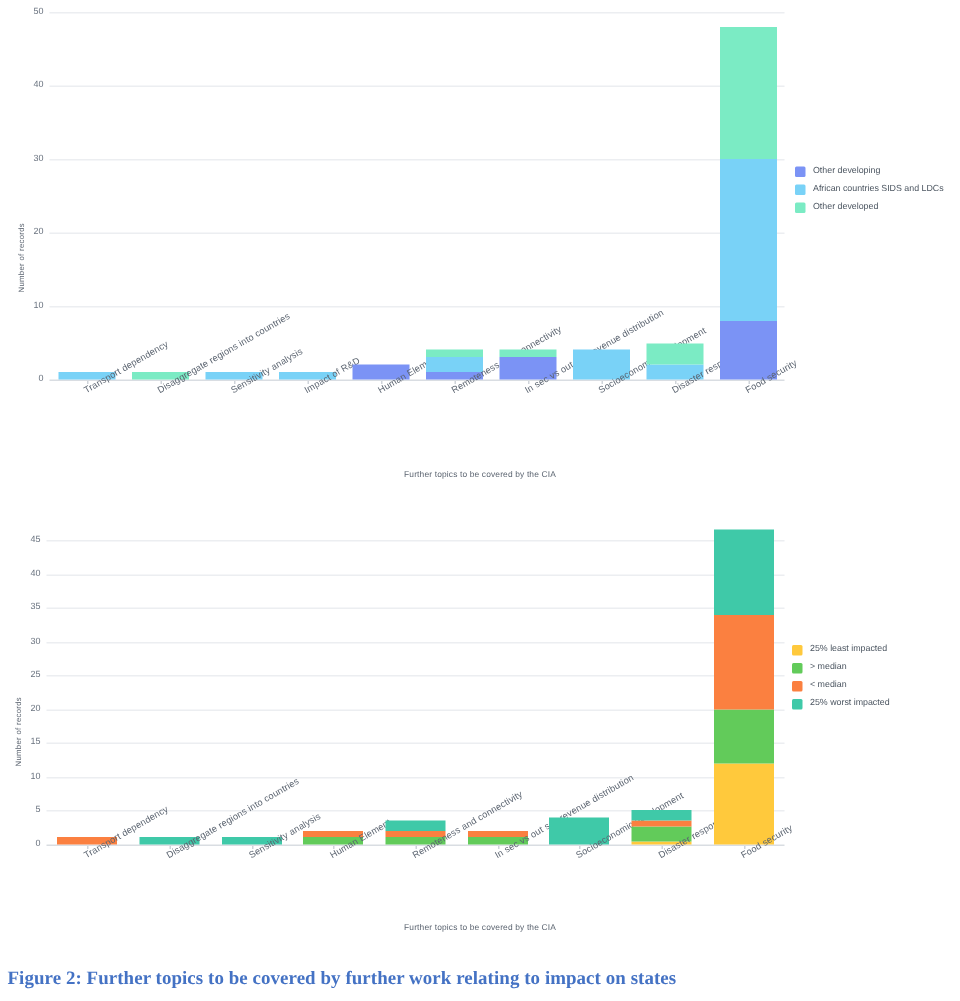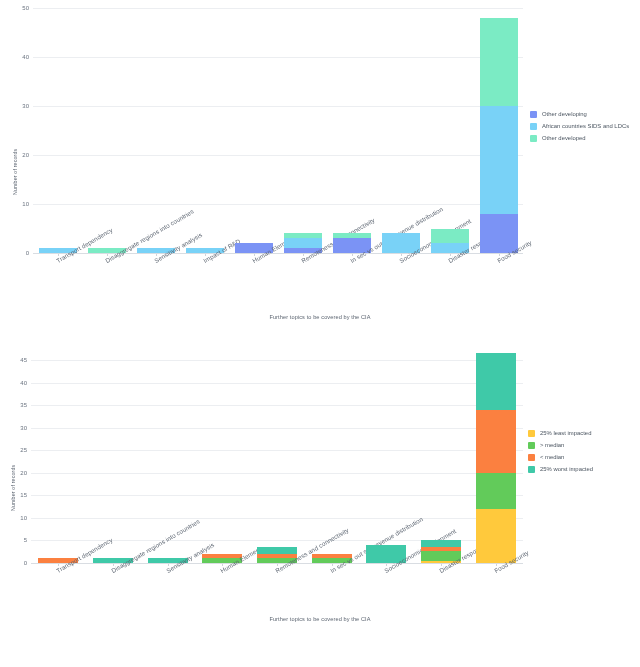--- a/index.html
+++ b/index.html
@@ -290,13 +290,14 @@
           <span class="legend-label">&lt; median</span>
         </div>
         <div class="legend-row">
           <span class="legend-swatch" style="background: rgb(63, 201, 168);"></span>
           <span class="legend-label">25% worst impacted</span>
         </div>
       </div>
     <div class="xaxis-title" style="left:0;top:283px;">Further topics to be covered by the CIA</div>
   </div>
 
+  <div class="caption">Figure 2: Further topics to be covered by further work relating to impact on states</div>
 </div>
 
 </body></html>

